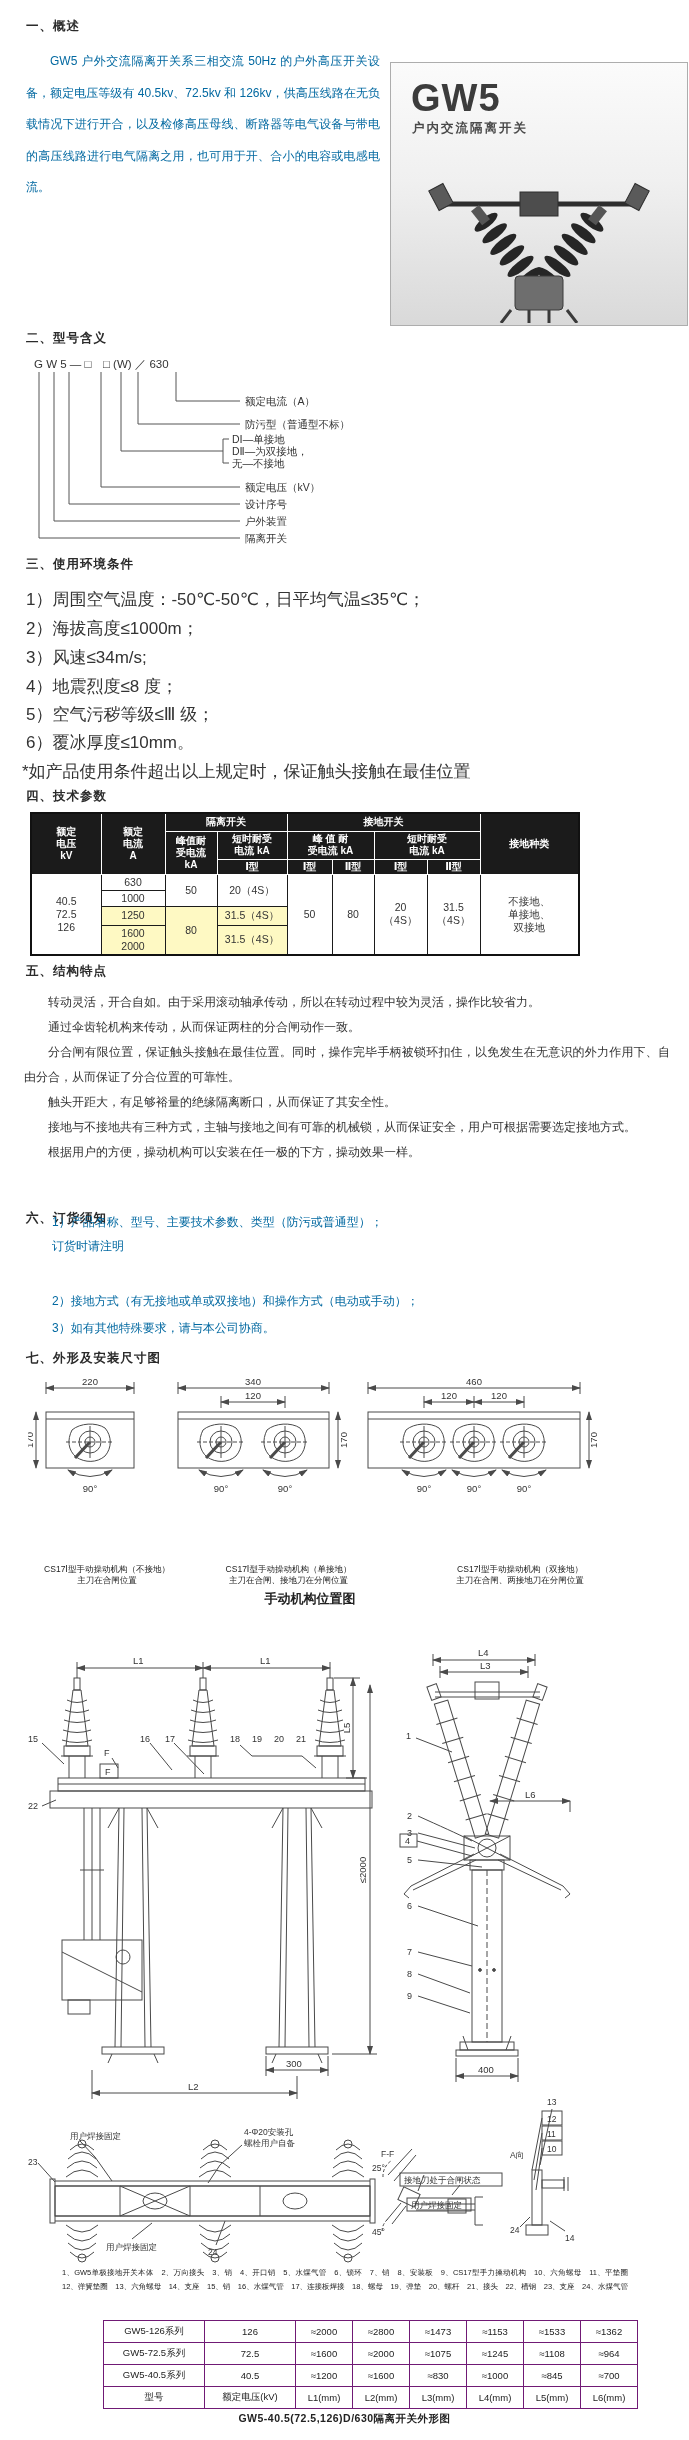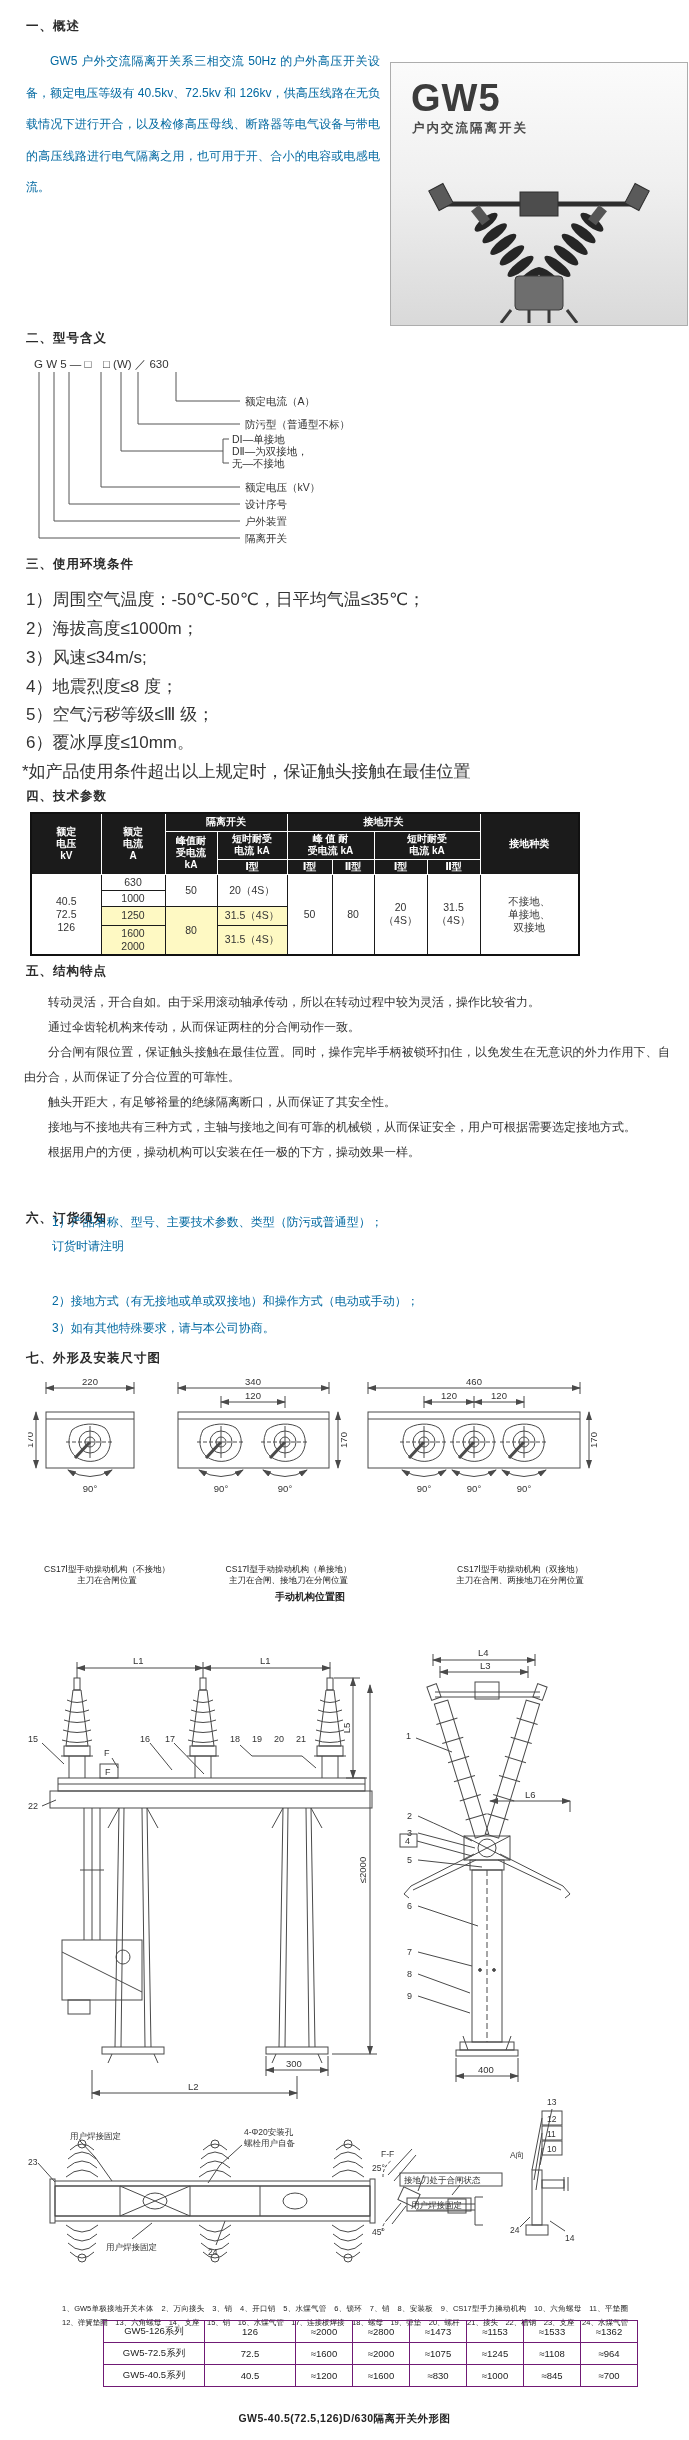--- a/index.html
+++ b/index.html
@@ -27,21 +27,21 @@
   #s5-paras{left:24px;top:990px;width:646px;}
   #s5-paras p{margin:0;text-indent:2em;font-size:12px;line-height:25px;text-align:justify;}
   
   .mcap{top:1528px;font-size:8.5px;line-height:11px;text-align:center;color:#222;margin-top:36px;}
   
   svg text{fill:#333;}
   .dimtxt{font-size:9.5px;}
   .calltxt{font-size:9px;}
   .smalltxt{font-size:8.5px;}
   
-  #parts{left:62px;top:2266px;width:566px;font-size:7.5px;line-height:13.5px;color:#222;text-align:justify;margin-top:36px;}
+  #parts{left:62px;top:2266px;width:566px;font-size:7.5px;line-height:13.5px;color:#222;text-align:justify;}
   
   #dim-table{left:103px;top:2320px;border-collapse:collapse;}
   #dim-table td{border:1px solid #701a75;font-size:9.5px;text-align:center;height:21px;padding:0 2px;color:#222;}
   #fig-caption{top:2412px;left:0;width:689px;text-align:center;font-size:10.5px;font-weight:700;color:#222;letter-spacing:0.5px;}
 </style>
 </head>
 <body>
 
 <svg width="0" height="0" style="position:absolute">
   <defs>
@@ -337,21 +337,21 @@
 </div>
 <div class="abs mcap" style="left:196px;width:185px">
   <div>CS17Ⅰ型手动操动机构（单接地）</div>
   <div>主刀在合闸、接地刀在分闸位置</div>
 </div>
 <div class="abs mcap" style="left:420px;width:200px">
   <div>CS17Ⅰ型手动操动机构（双接地）</div>
   <div>主刀在合闸、两接地刀在分闸位置</div>
 </div>
 
-<div class="abs" style="left:110px;top:1590px;width:400px;text-align:center;font-size:10px;font-weight:600;color:#222">手动机构位置图</div>
+<div class="abs" style="left:110px;top:1590px;width:400px;text-align:center;font-size:13px;font-weight:600;color:#222">手动机构位置图</div>
 
 <svg class="abs" style="left:20px;top:1640px" width="650" height="470" viewBox="0 0 650 470">
   <g stroke="#4a4a4a" fill="none" stroke-width="1">
 
     <line x1="57" y1="28" x2="183" y2="28" marker-start="url(#ar)" marker-end="url(#ar)"></line>
     <line x1="183" y1="28" x2="310" y2="28" marker-start="url(#ar)" marker-end="url(#ar)"></line>
     <line x1="57" y1="38" x2="57" y2="22"></line>
       <line x1="183" y1="38" x2="183" y2="22"></line>
       <line x1="310" y1="38" x2="310" y2="22"></line>
 
@@ -595,16 +595,26 @@
   <tr>
     <td>GW5-40.5系列</td>
     <td>40.5</td>
     <td>≈1200</td>
     <td>≈1600</td>
     <td>≈830</td>
     <td>≈1000</td>
     <td>≈845</td>
     <td>≈700</td>
   </tr>
+  <tr>
+    <td>型号</td>
+    <td>额定电压(kV)</td>
+    <td>L1(mm)</td>
+    <td>L2(mm)</td>
+    <td>L3(mm)</td>
+    <td>L4(mm)</td>
+    <td>L5(mm)</td>
+    <td>L6(mm)</td>
+  </tr>
 </tbody>
   </table>
 
 <div class="abs" id="fig-caption">GW5-40.5(72.5,126)D/630隔离开关外形图</div>
 
 </body></html>

